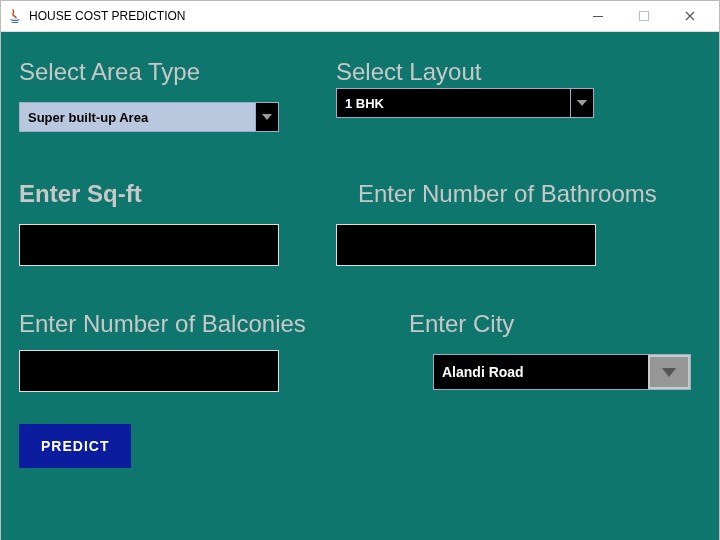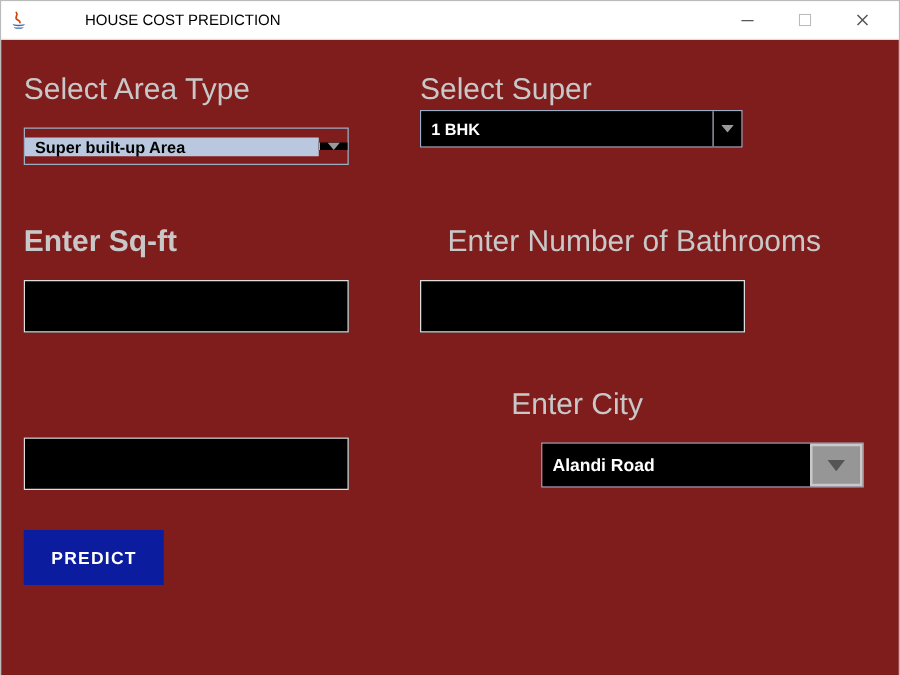--- a/index.html
+++ b/index.html
@@ -1,22 +1,22 @@
 <!DOCTYPE html>
 <html><head>
 <meta charset="utf-8">
 <style>
   html,body{margin:0;padding:0;font-family:"Segoe UI",Tahoma,Arial,sans-serif;}
   .window{width:720px;height:540px;background:#f0f0f0;box-sizing:border-box;border:1px solid #bbb;}
   .titlebar{height:30px;background:#fff;display:flex;align-items:center;padding:0 6px;border-bottom:1px solid #ddd;}
   .java-icon{width:16px;height:16px;display:inline-flex;align-items:center;justify-content:center;margin-right:6px;}
-  .title-text{font-size:12px;color:#000;flex:1;margin-left:39px;}
+  .title-text{font-size:12px;color:#000;flex:1;}
   .winbtn{width:46px;height:30px;display:flex;align-items:center;justify-content:center;color:#555;font-size:14px;}
   .winbtn.min{margin-left:auto;}
-  .client{background:#7f1d1d;height:calc(540px - 31px);padding:26px 6px 18px 18px;box-sizing:border-box;position:relative;}
+  .client{background:#0f766e;height:calc(540px - 31px);padding:26px 6px 18px 18px;box-sizing:border-box;position:relative;}
   .lbl{color:#c8c8c8;font-size:24px;font-weight:400;}
   .col{position:absolute;}
   
   .p-areaTypeLbl{left:18px;top:26px;}
   .p-layoutLbl{left:335px;top:26px;}
   .p-areaTypeSel{left:18px;top:70px;}
   .p-layoutSel{left:335px;top:56px;}
   .p-sqftLbl{left:18px;top:148px;font-weight:bold;}
   .p-bathLbl{left:335px;top:148px;margin-left:22px;}
   .p-sqftInp{left:18px;top:192px;}
@@ -28,21 +28,21 @@
   .p-predict{left:18px;top:392px;}
 
   .combo{display:flex;height:30px;border:1px solid #9aaec6;box-sizing:border-box;}
   .combo .val{background:#000;color:#fff;font-weight:bold;font-size:13px;padding:0 8px;display:flex;align-items:center;}
   .combo.sel-light .val{background:#b9c8de;color:#000;}
   .combo .arrow{width:22px;background:#000;display:flex;align-items:center;justify-content:center;border-left:1px solid #9aaec6;}
   .combo .arrow svg{fill:#9a9a9a;}
   .combo.big{height:36px;}
   .combo.big .arrow{width:38px;background:#969696;border:2px solid #c9c9c9;}
   .combo.big .val{font-size:14px;}
-  .w-areaType{width:260px;align-items:center;}
+  .w-areaType{width:260px;}
   .w-layout{width:258px;}
   .w-city{width:258px;}
 
   .txt{width:260px;height:42px;background:#000;border:1px solid #ddd;box-sizing:border-box;outline:none;color:#fff;font-size:16px;padding:4px 6px;}
 
   .btn-predict{background:#0b1c9e;color:#fff;font-weight:bold;letter-spacing:1px;font-size:14px;padding:14px 22px;border:none;cursor:pointer;}
 </style>
 </head>
 <body>
 
@@ -69,21 +69,21 @@
     <div class="winbtn">
       <svg width="10" height="10" viewBox="0 0 10 10">
           <path d="M1 1l8 8M9 1l-8 8" stroke="#555" stroke-width="1.2"></path>
         </svg>
     </div>
   </div>
 
   <div class="client">
 
     <div class="col lbl p-areaTypeLbl">Select Area Type</div>
-    <div class="col lbl p-layoutLbl">Select Super</div>
+    <div class="col lbl p-layoutLbl">Select Layout</div>
 
     <div class="col combo sel-light w-areaType p-areaTypeSel">
       <div class="val" style="flex:1">Super built-up  Area</div>
       <div class="arrow">
         <svg width="10" height="6" viewBox="0 0 10 6">
             <path d="M0 0l5 6 5-6z"></path>
           </svg>
       </div>
     </div>
 
@@ -95,20 +95,21 @@
           </svg>
       </div>
     </div>
 
     <div class="col lbl p-sqftLbl">Enter Sq-ft</div>
     <div class="col lbl p-bathLbl">Enter Number of Bathrooms</div>
 
     <input class="col txt p-sqftInp" value="" style="">
     <input class="col txt p-bathInp" value="" style="">
 
+    <div class="col lbl p-balcLbl">Enter Number of Balconies</div>
     <div class="col lbl p-cityLbl">Enter City</div>
 
     <input class="col txt p-balcInp" value="" style="">
 
     <div class="col combo big w-city p-citySel">
       <div class="val" style="flex:1">Alandi Road</div>
       <div class="arrow">
         <svg width="14" height="9" viewBox="0 0 14 9">
             <path d="M0 0l7 9 7-9z" fill="#555"></path>
           </svg>

